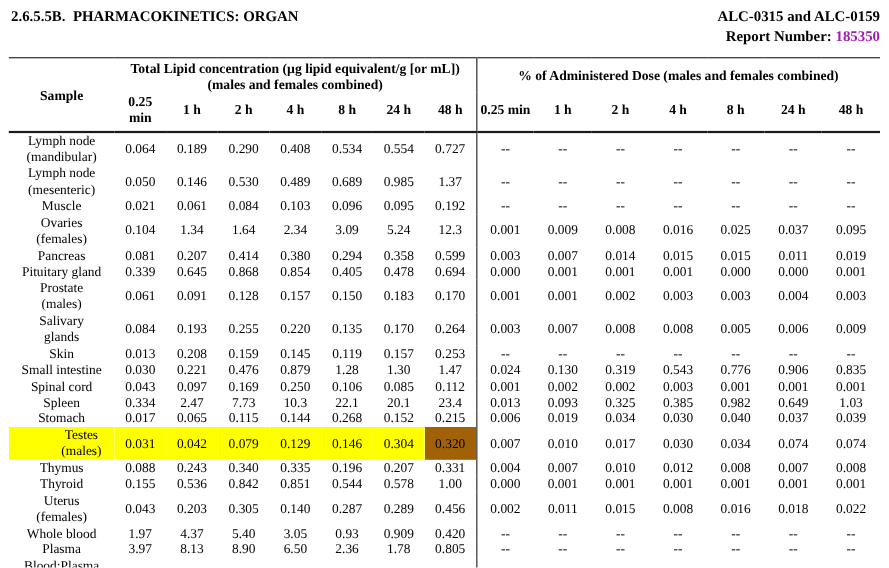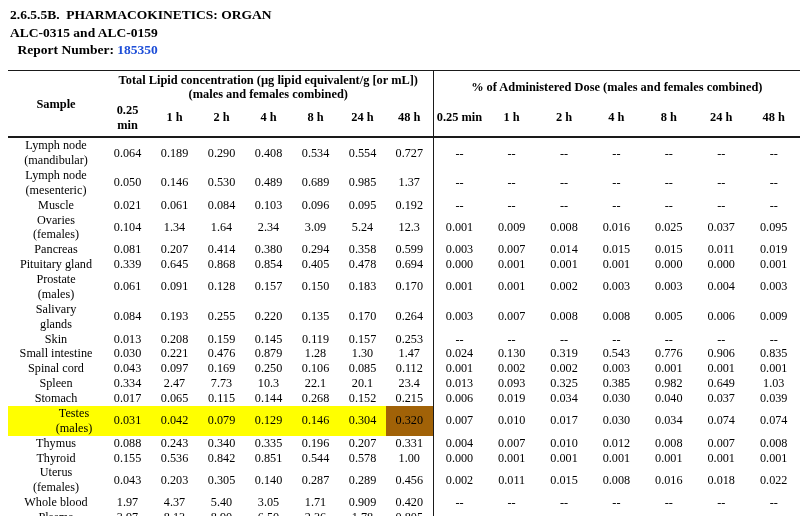--- a/index.html
+++ b/index.html
@@ -8,21 +8,20 @@
     background: #ffffff;
     color: #000;
     font-family: "Liberation Serif", "DejaVu Serif", serif;
     overflow: hidden;
   }
   .titlebar {
     display: flex;
     justify-content: space-between;
     align-items: flex-start;
     padding: 6px 8px 0 10px;
-    flex-direction: column;
   }
   .title-left {
     font-weight: bold;
     font-size: 13.5px;
     line-height: 1.3;
     width: 400px;
   }
   .title-right {
     font-weight: bold;
     font-size: 13.5px;
@@ -69,21 +68,21 @@
 <body>
 
 <div class="titlebar">
   <div class="title-left">
     <div>2.6.5.5B.&nbsp; PHARMACOKINETICS: ORGAN</div>
   </div>
   <div class="title-right">
     <div>ALC-0315 and ALC-0159</div>
     <div>
       <span>Report Number:</span>
-      <span class="report-num" style="color: #1d4ed8;">185350</span>
+      <span class="report-num" style="color: #a21caf;">185350</span>
     </div>
   </div>
 </div>
 
 <table class="pk">
   <colgroup id="cols">
       <col style="width: 96px;">
       <col style="width: 47px;">
       <col style="width: 47px;">
       <col style="width: 47px;">
@@ -420,21 +419,21 @@
         <td>0.016</td>
         <td>0.018</td>
         <td>0.022</td>
       </tr>
       <tr>
         <td class="sample-cell">Whole blood</td>
         <td>1.97</td>
         <td>4.37</td>
         <td>5.40</td>
         <td>3.05</td>
-        <td>1.71</td>
+        <td>0.93</td>
         <td>0.909</td>
         <td>0.420</td>
         <td class="divider">--</td>
         <td>--</td>
         <td>--</td>
         <td>--</td>
         <td>--</td>
         <td>--</td>
         <td>--</td>
       </tr>

